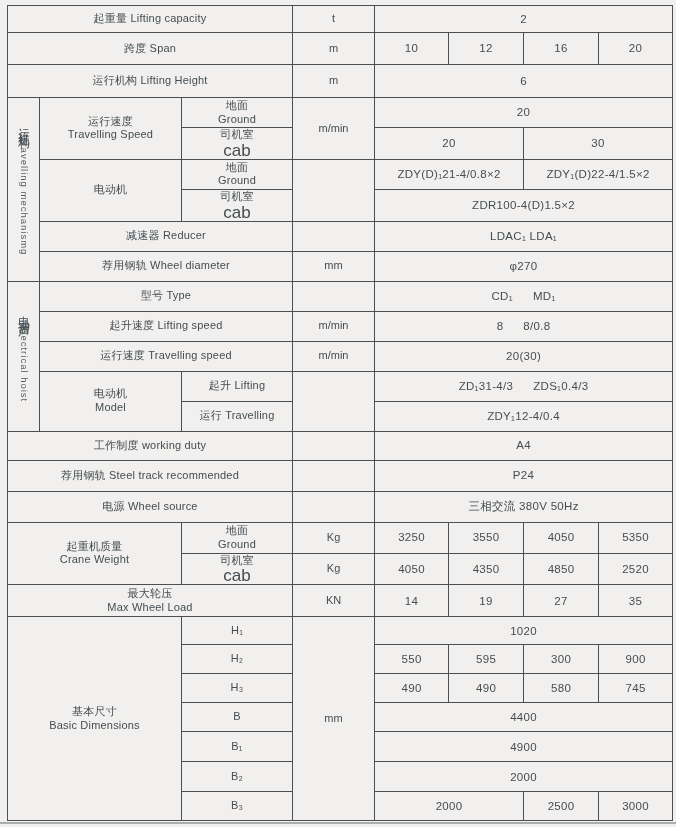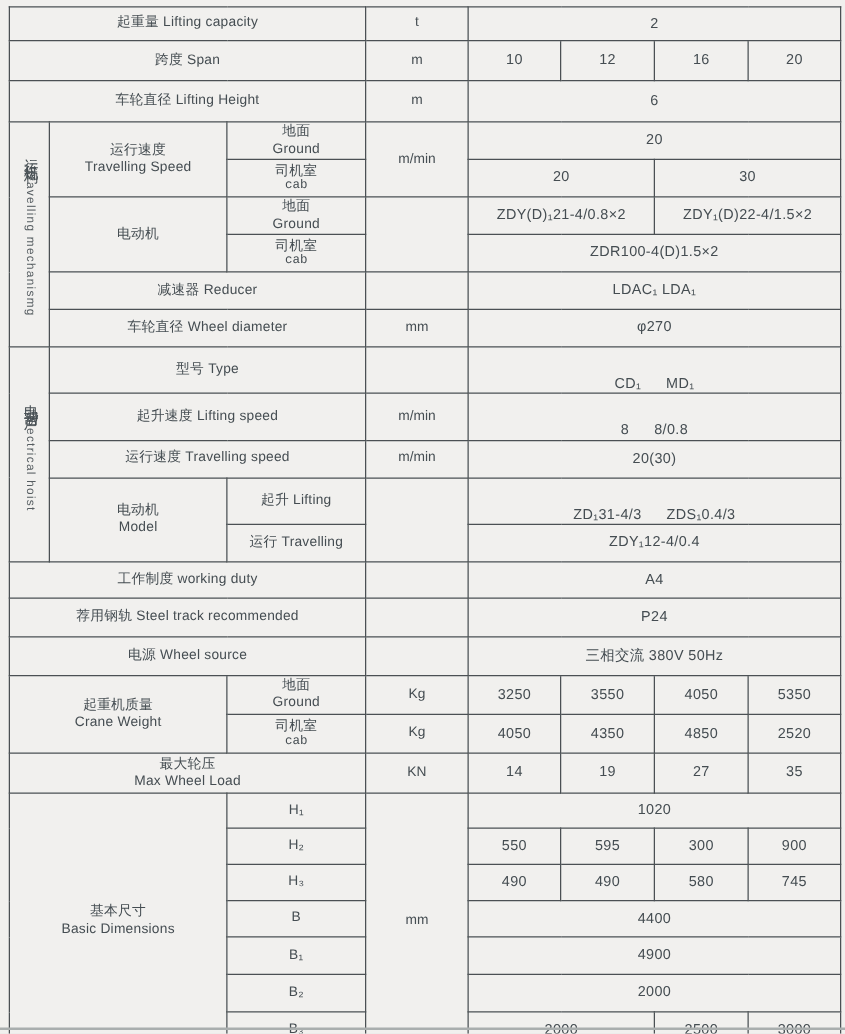--- a/index.html
+++ b/index.html
@@ -20,30 +20,30 @@
     padding:0 2px; font-size:11px; line-height:1.25;
     overflow:hidden; color:#454d52;
   }
   tr { height:30px; }
   tr.h27{height:27px;} tr.h28{height:28px;} tr.h29{height:29px;}
   tr.h31{height:31px;} tr.h32{height:32px;} tr.h33{height:33px;}
   .val { font-size:11.5px; letter-spacing:0.3px; }
   .unit { font-size:11px; }
   .lbl { font-size:11px; letter-spacing:0.2px; }
   .two-line span { display:block; }
-  .cab-text { font-family:Liberation Mono, monospace; font-size:10px; line-height:1.0; }
+  .cab-text { font-family:Liberation Sans, sans-serif; font-size:17px; line-height:1.0; }
   .vcell { padding:0; }
   .vtext {
     writing-mode:vertical-rl; text-orientation:mixed;
     display:inline-block; max-height:100%;
   }
   .vtext .zh { font-size:11.5px; letter-spacing:3px; }
   .vtext .en { font-size:9.5px; letter-spacing:1px; margin-top:6px; color:#555c60; }
   .pair .pl { display:inline-block; margin-right:20px; }
-  .pair .pr { display:inline-block;margin-top:22px; }
+  .pair .pr { display:inline-block; }
   .bottom-line {
     position:absolute; left:0; bottom:3px; width:676px; height:2px;
     background:#a9aeae;
   }
 </style>
 </head>
 <body>
 
 <div class="page">
   <table class="spec">
@@ -68,21 +68,21 @@
     <tr class="h32">
       <td colspan="3" class="lbl">跨度 Span</td>
       <td class="unit">m</td>
       <td class="val">10</td>
       <td class="val">12</td>
       <td class="val">16</td>
       <td class="val">20</td>
     </tr>
 
     <tr class="h33">
-      <td colspan="3" class="lbl">车轮直径 Lifting Height</td>
+      <td colspan="3" class="lbl">运行机构 Lifting Height</td>
       <td class="unit">m</td>
       <td colspan="4" class="val">6</td>
     </tr>
 
     <tr>
       <td rowspan="6" class="vcell">
         <span class="vtext"><span class="zh">运行机构</span><span class="en">Travelling mechanismg</span></span>
       </td>
       <td rowspan="2">
         <div class="two-line">
@@ -129,21 +129,21 @@
         </div>
       </td>
       <td colspan="4" class="val">ZDR100-4(D)1.5×2</td>
     </tr>
     <tr>
       <td colspan="2" class="lbl">减速器 Reducer</td>
       <td class="unit"></td>
       <td colspan="4" class="val">LDAC₁ LDA₁</td>
     </tr>
     <tr>
-      <td colspan="2" class="lbl">车轮直径 Wheel diameter</td>
+      <td colspan="2" class="lbl">荐用钢轨 Wheel diameter</td>
       <td class="unit">mm</td>
       <td colspan="4" class="val">φ270</td>
     </tr>
 
     <tr>
       <td rowspan="5" class="vcell">
         <span class="vtext"><span class="zh">电动葫芦</span><span class="en">Electrical hoist</span></span>
       </td>
       <td colspan="2" class="lbl">型号 Type</td>
       <td class="unit"></td>

